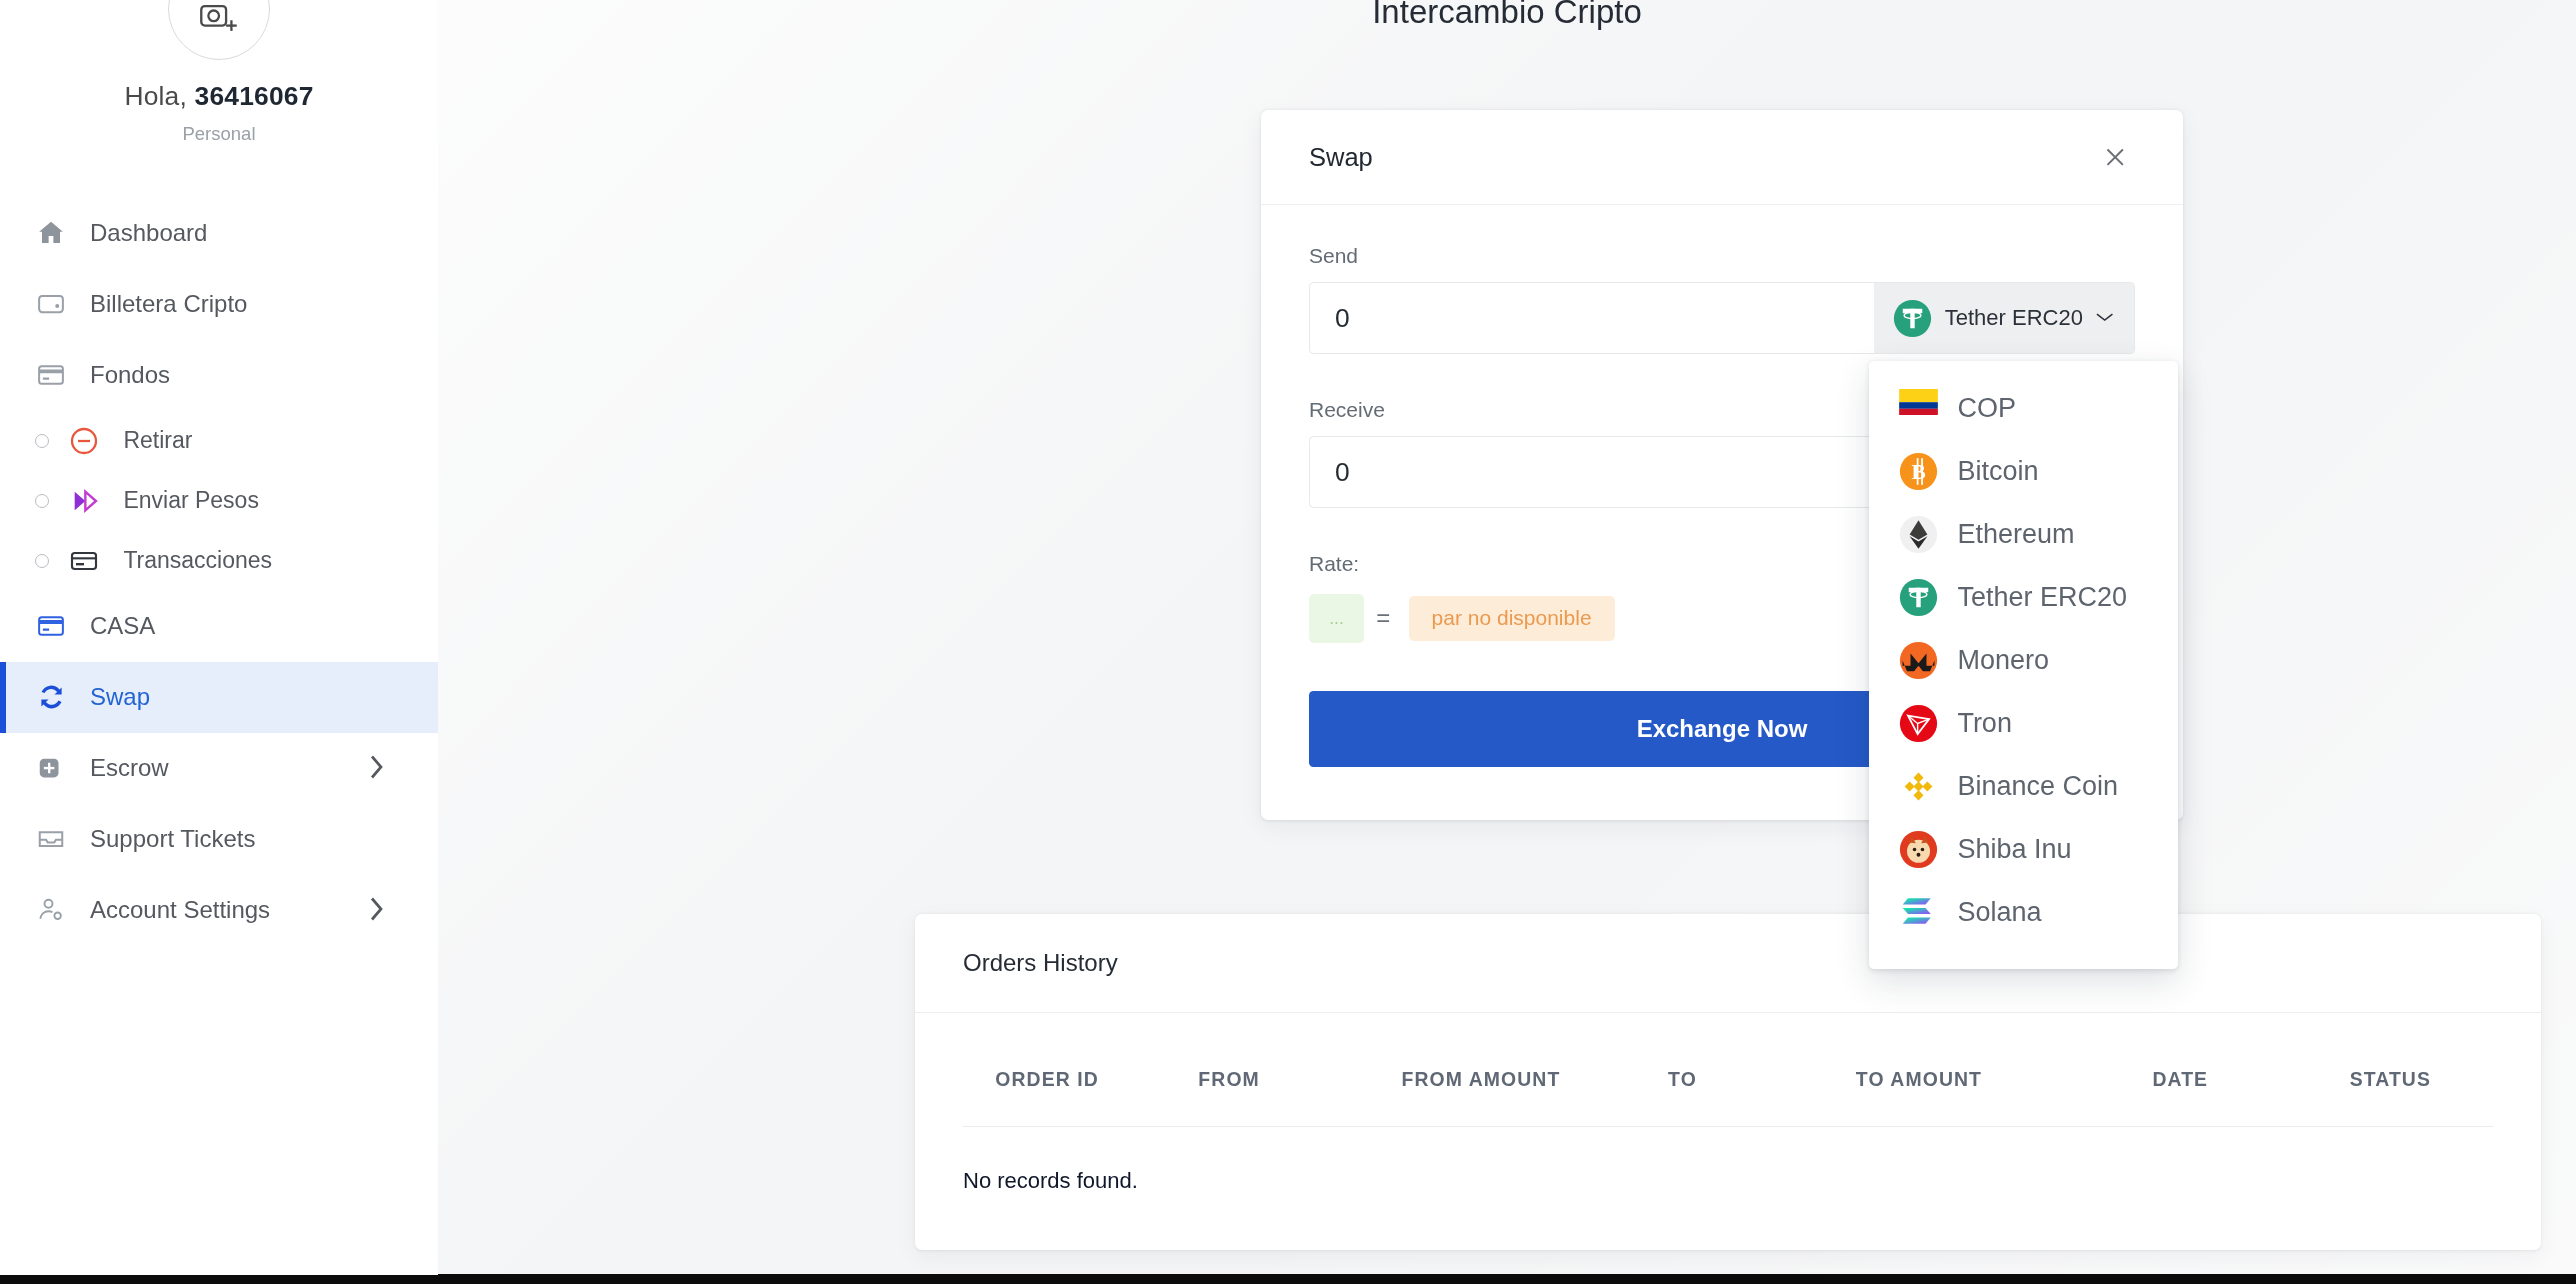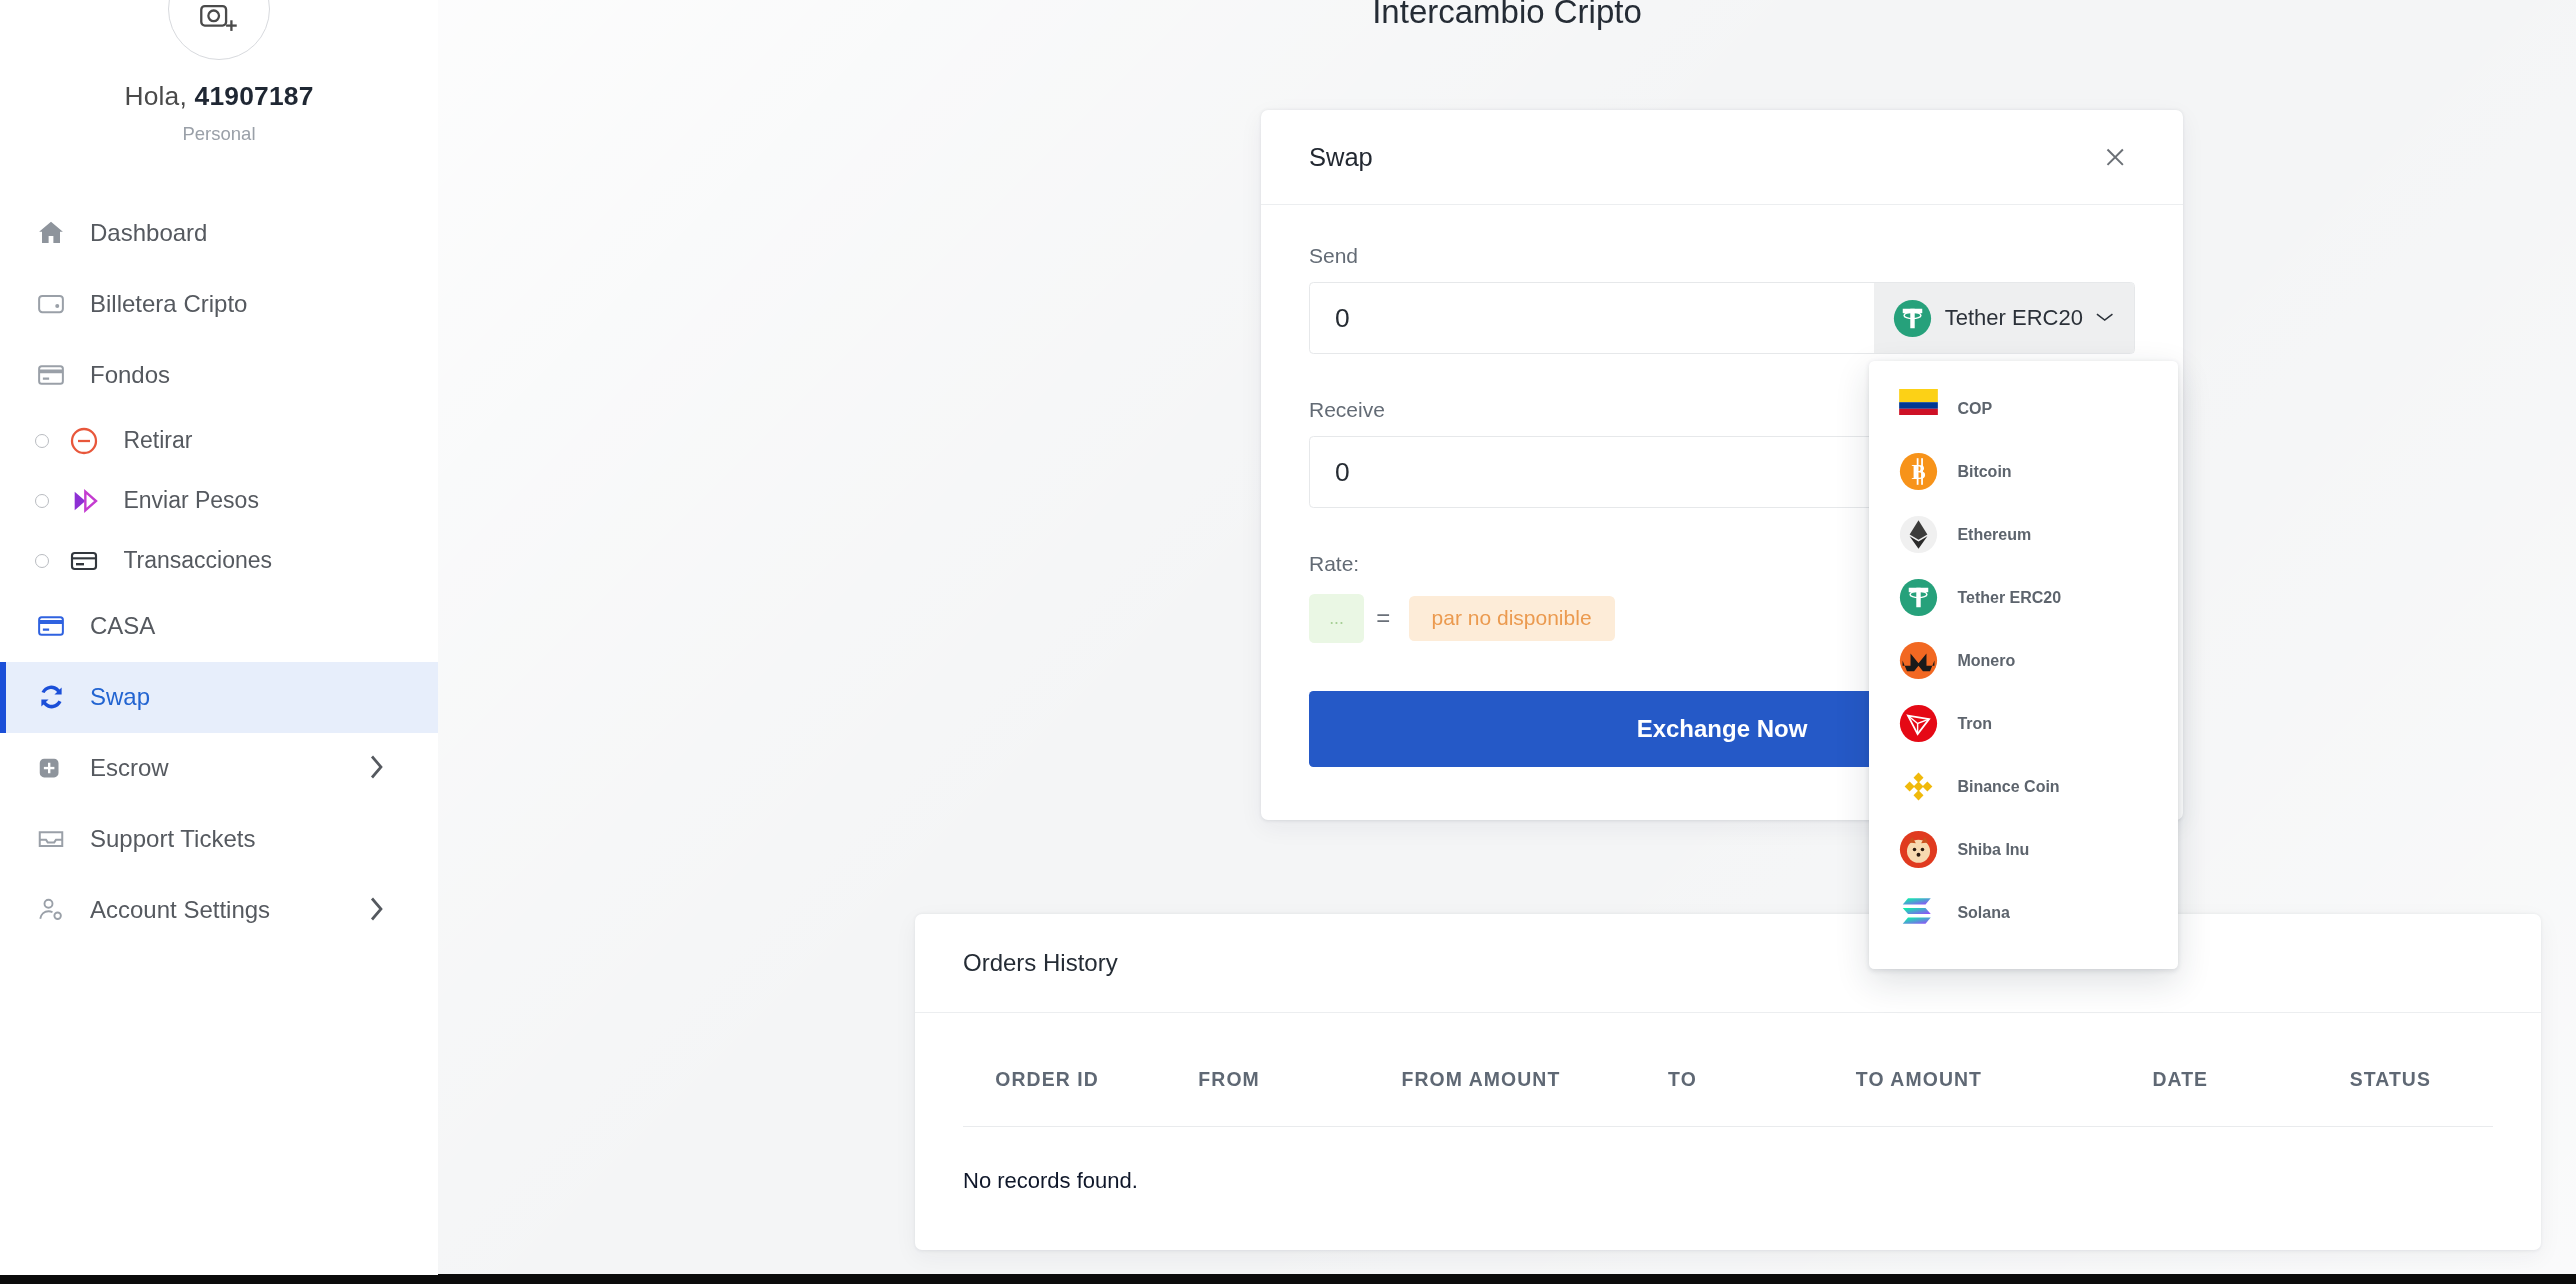--- a/index.html
+++ b/index.html
@@ -203,21 +203,21 @@
     padding: 16px 0 25px 0;
     z-index: 40;
   }
   .coin-opt {
     display: flex; align-items: center;
     height: 63px;
     padding-left: 30px;
     gap: 19.4px;
     cursor: pointer;
   }
-  .coin-opt .nm { font-size: 16px; color: #5d646d; white-space: nowrap; font-weight: bold; }
+  .coin-opt .nm { font-size: 27px; color: #5d646d; white-space: nowrap; }
 
   
   .orders-card {
     position: absolute;
     left: 477px; top: 914px;
     width: 1626px;
     background: #ffffff;
     border-radius: 7px;
     box-shadow: 0 0.9px 3.5px rgba(30,40,60,.08), 0 7px 23px rgba(30,40,60,.05);
     overflow: hidden;
@@ -273,21 +273,21 @@
         <span>
           <svg width="44" height="39" viewBox="0 0 24 22" fill="none" stroke="#4a4a4a" stroke-width="1.3">
             <rect x="2" y="4" width="14" height="11" rx="2"></rect>
             <circle cx="9" cy="9.5" r="3"></circle>
             <line x1="19" y1="12" x2="19" y2="18"></line>
             <line x1="16" y1="15" x2="22" y2="15"></line>
           </svg>
         </span>
       </div>
       <div class="hola">
-        <span>Hola, </span><b>41907187</b>
+        <span>Hola, </span><b>36416067</b>
       </div>
       <div class="personal">Personal</div>
     </div>
 
     <nav class="nav">
 
       <div class="nav-item">
         <span class="ico">
           <svg width="32" height="30" viewBox="0 0 24 24" fill="#8e949c">
               <path d="M12 3 2.5 11h2.3v9h5.3v-5.6h3.8V20h5.3v-9h2.3z"></path>

